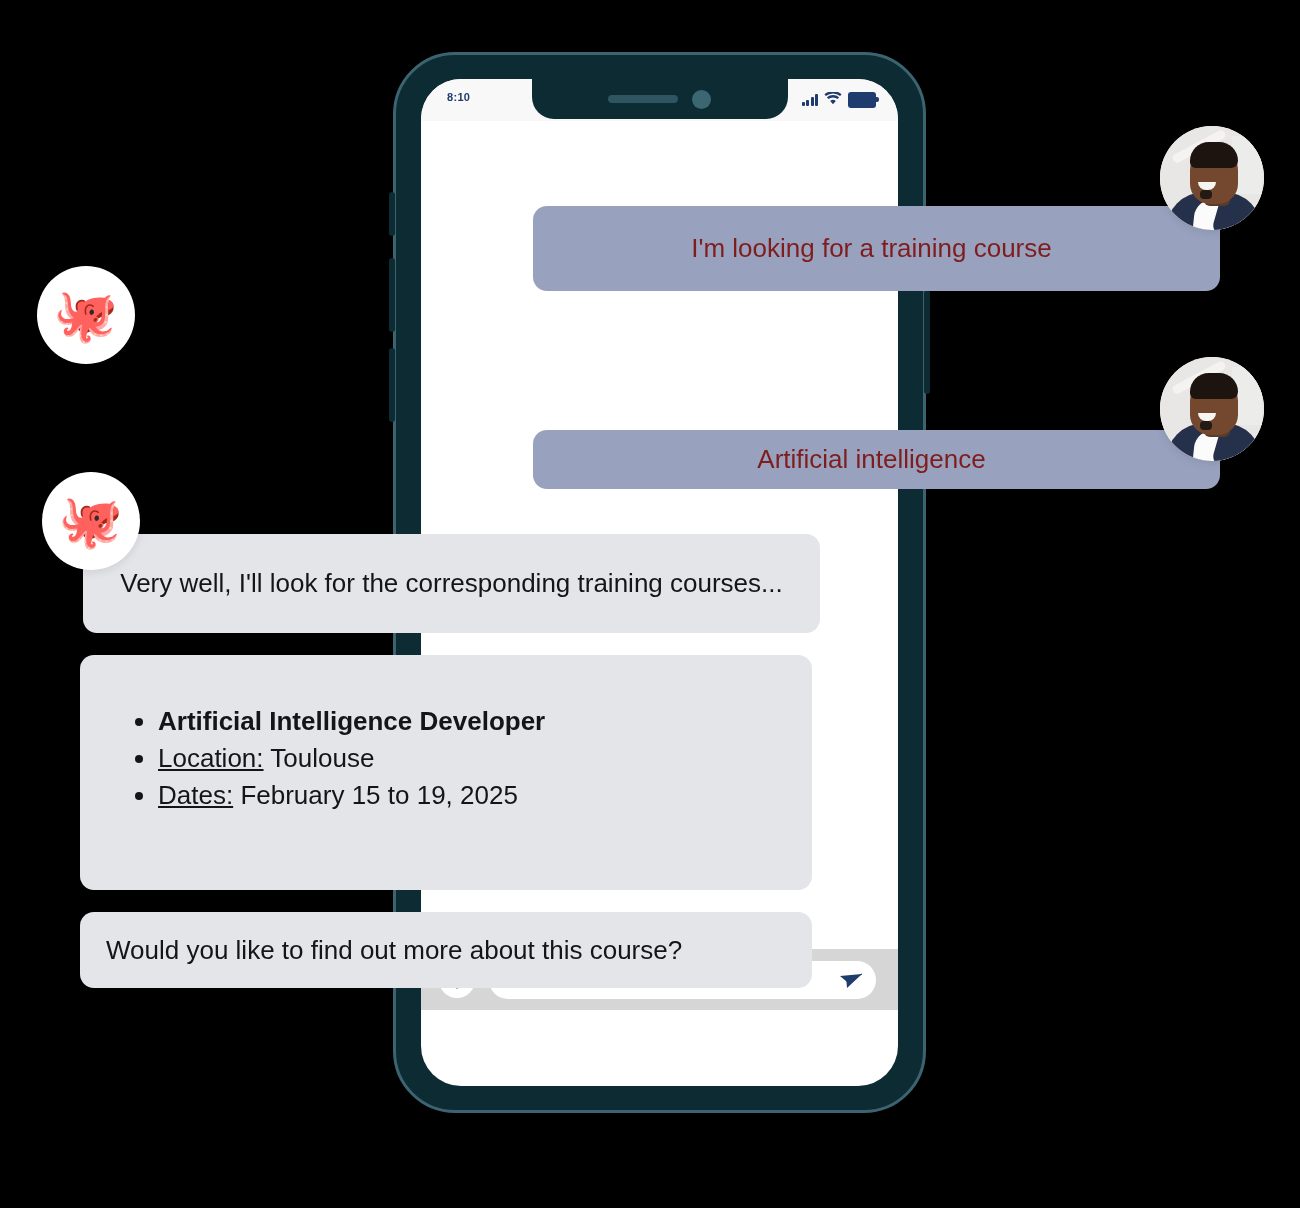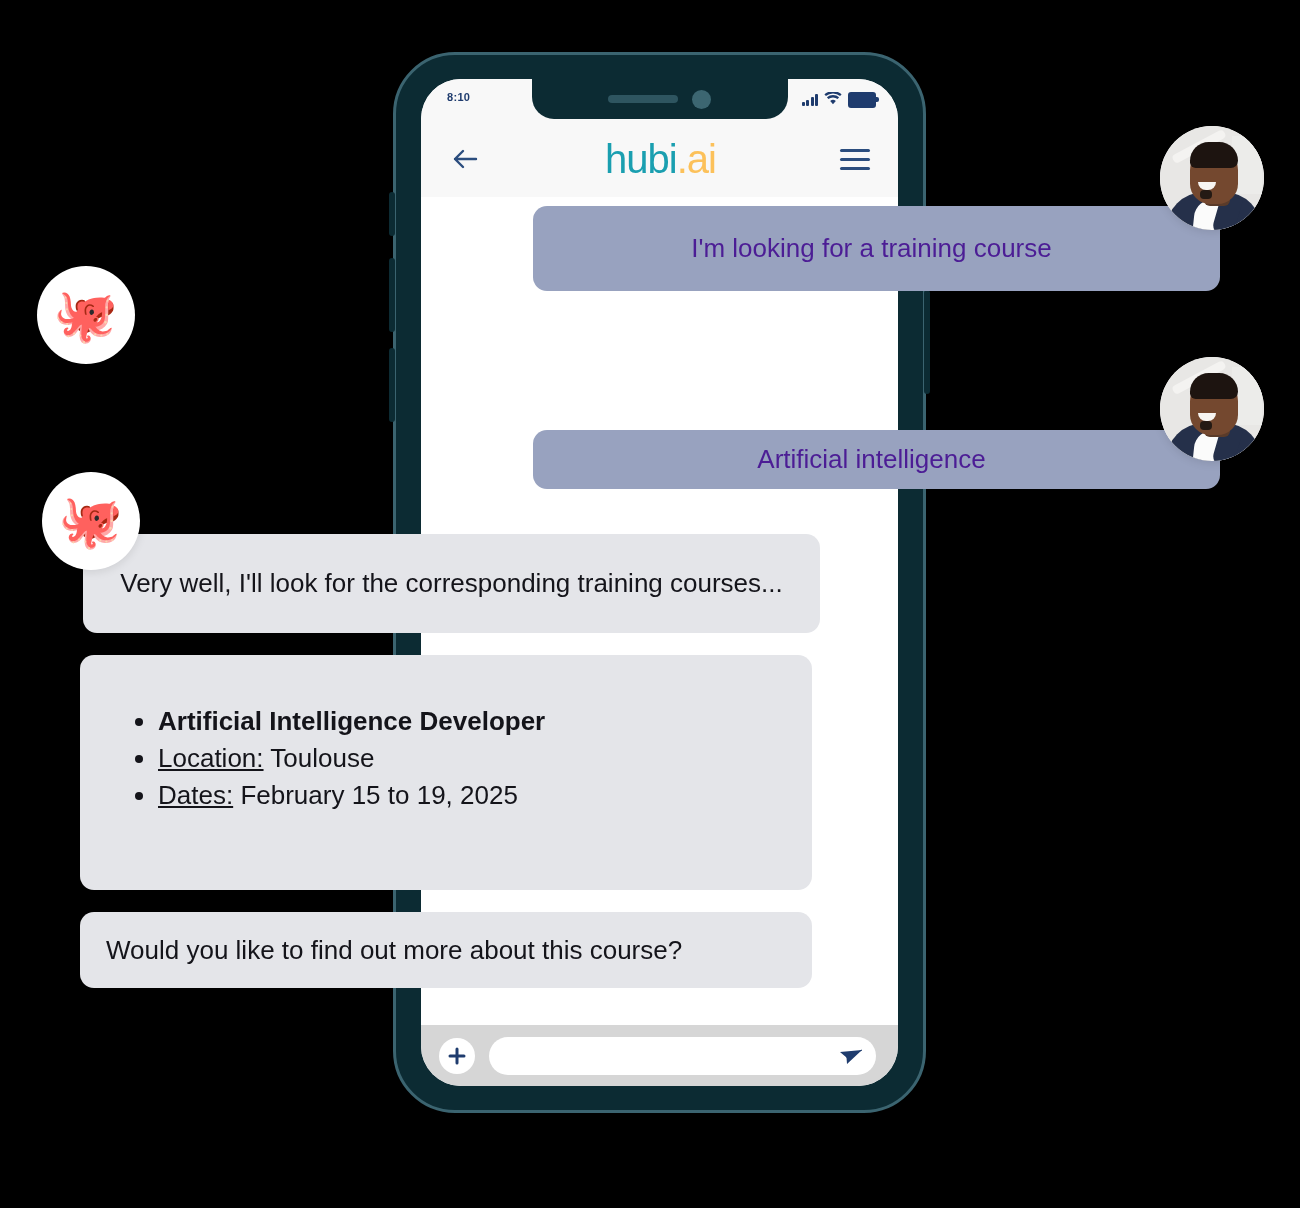--- a/index.html
+++ b/index.html
@@ -229,21 +229,21 @@
     line-height: 1.32;
     display: flex;
     align-items: center;
   }
   .bubble.bot {
     background: #e4e5e9;
     color: #14141a;
   }
   .bubble.user {
     background: #98a2bf;
-    color: #4c1d95;
+    color: #7f1d1d;
     justify-content: center;
   }
 
   .avatar {
     position: absolute;
     border-radius: 50%;
     background: #ffffff;
     box-shadow: 0 2px 10px rgba(0,0,0,0.10);
     overflow: hidden;
     display: flex;
@@ -343,35 +343,20 @@
         <svg width="18" height="13" viewBox="0 0 18 13">
           <path d="M9 12.2 6.2 8.9a4.4 4.4 0 0 1 5.6 0z" fill="#1f3c6e"></path>
           <path d="M2.9 5.3A9.4 9.4 0 0 1 15.1 5.3l-1.5 1.8a7.1 7.1 0 0 0-9.2 0z" fill="#1f3c6e"></path>
           <path d="M0.4 2.3A13.2 13.2 0 0 1 17.6 2.3l-1.5 1.8a10.9 10.9 0 0 0-14.2 0z" fill="#1f3c6e"></path>
         </svg>
       </span>
       <span class="battery"></span>
     </div>
   </div>
 
-  <div class="app-header">
-    <span class="back-arrow">
-      <svg width="32" height="32" viewBox="0 0 32 32">
-        <path d="M14 8 L6 16 L14 24 M6 16 H27" fill="none" stroke="#2b4d7e" stroke-width="2.4" stroke-linecap="round" stroke-linejoin="round"></path>
-      </svg>
-    </span>
-    <div class="logo">
-      <span class="logo-main">hubi</span><span class="logo-tld">.ai</span>
-    </div>
-    <span class="menu-btn">
-      <span></span>
-        <span></span>
-        <span></span>
-    </span>
-  </div>
 
   <div class="chat-body"></div>
 
   <div class="input-bar">
     <span class="plus-btn">
       <svg width="20" height="20" viewBox="0 0 20 20">
         <path d="M10 3 V17 M3 10 H17" stroke="#1f3c6e" stroke-width="3" stroke-linecap="round"></path>
       </svg>
     </span>
     <span class="input-wrap">

